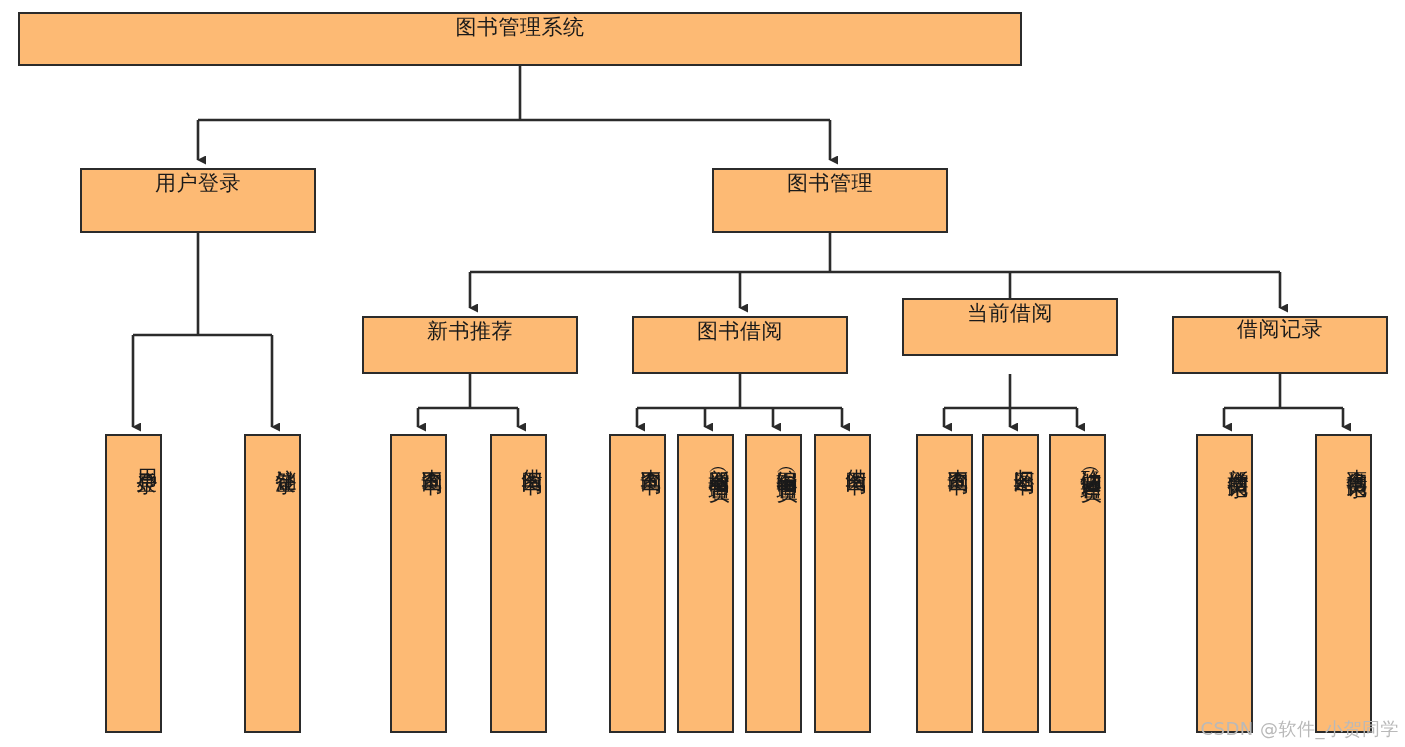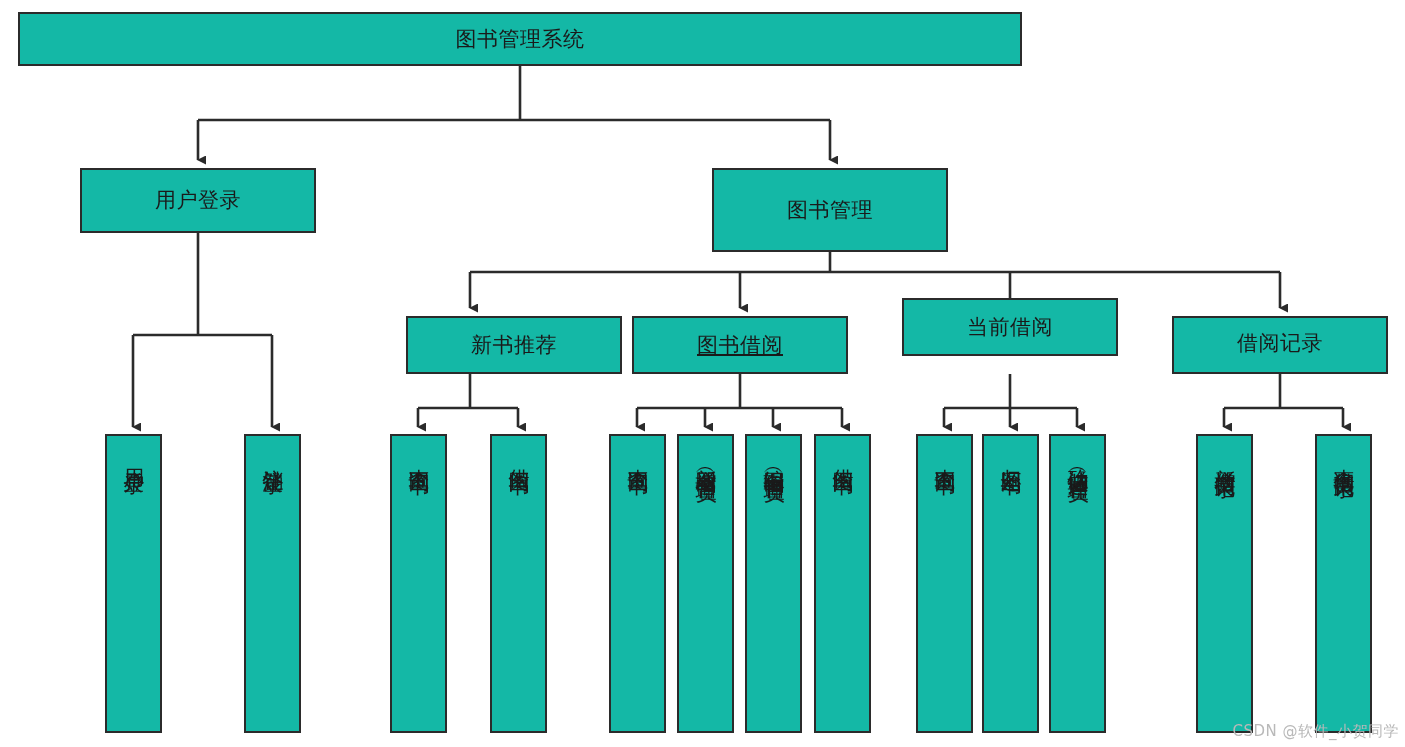--- a/index.html
+++ b/index.html
@@ -25,23 +25,23 @@
     left: 0;
     top: 0;
     width: 1405px;
     height: 747px;
     pointer-events: none;
   }
   .node {
     position: absolute;
     box-sizing: border-box;
     border: 2px solid #2b2b2b;
-    background: #14b8a6;
+    background: #fdba74;
     display: flex;
-    align-items: center;
+    align-items: flex-start;
     justify-content: center;
     text-align: center;
     line-height: 1.28;
   }
   .node.horiz {
     font-size: 21px;
     letter-spacing: 0.5px;
   }
   .node.vert {
     writing-mode: vertical-rl;
@@ -53,21 +53,21 @@
   }
   .node.vert .label {
     writing-mode: vertical-rl;
     text-orientation: upright;
     display: block;
   }
   .watermark {
     position: absolute;
     right: 6px;
     bottom: 6px;
-    font-size: 15px;
+    font-size: 18px;
     color: #b9b9b9;
     letter-spacing: 0.5px;
     white-space: nowrap;
   }
 </style>
 </head>
 <body>
 
 <div id="diagram">
 
@@ -121,28 +121,28 @@
     </g>
   </svg>
 
   <div class="node horiz" style="left:18px; top:12px; width:1004px; height:54px;">
     <span class="label">图书管理系统</span>
   </div>
 
   <div class="node horiz" style="left:80px; top:168px; width:236px; height:65px;">
     <span class="label">用户登录</span>
   </div>
-  <div class="node horiz" style="left:712px; top:168px; width:236px; height:84px;">
+  <div class="node horiz" style="left:712px; top:168px; width:236px; height:65px;">
     <span class="label">图书管理</span>
   </div>
 
-  <div class="node horiz" style="left:362px; top:316px; width:216px; height:58px;margin-left:44px;">
+  <div class="node horiz" style="left:362px; top:316px; width:216px; height:58px;">
     <span class="label">新书推荐</span>
   </div>
-  <div class="node horiz" style="left:632px; top:316px; width:216px; height:58px;text-decoration:underline;">
+  <div class="node horiz" style="left:632px; top:316px; width:216px; height:58px;">
     <span class="label">图书借阅</span>
   </div>
   <div class="node horiz" style="left:902px; top:298px; width:216px; height:58px;">
     <span class="label">当前借阅</span>
   </div>
   <div class="node horiz" style="left:1172px; top:316px; width:216px; height:58px;font-family:Liberation Mono, monospace;">
     <span class="label">借阅记录</span>
   </div>
 
   <div class="node vert" style="left:105px; top:434px; width:57px; height:299px;">

